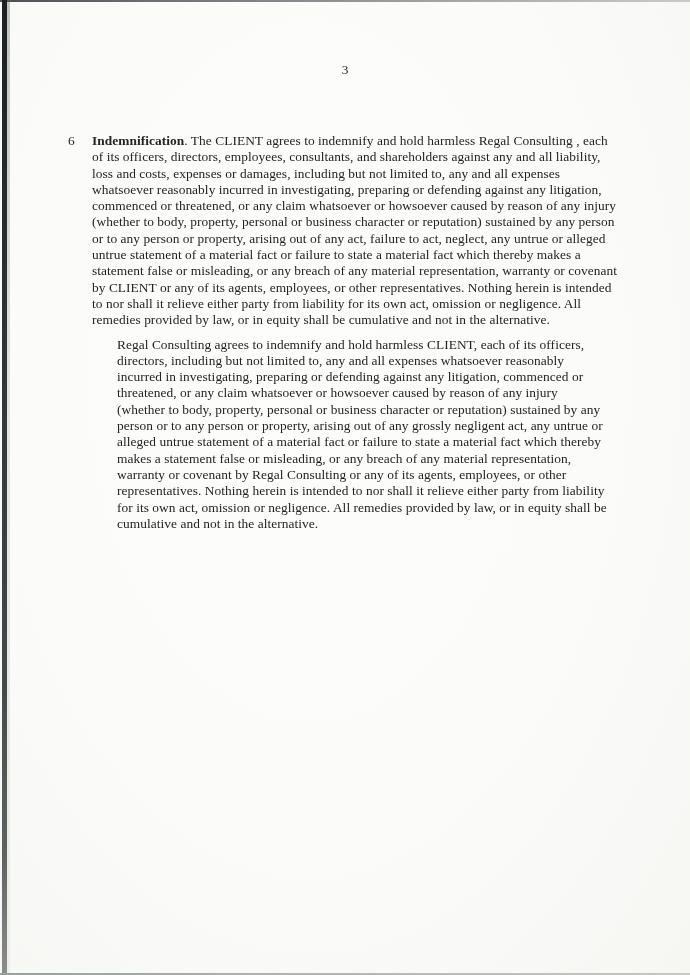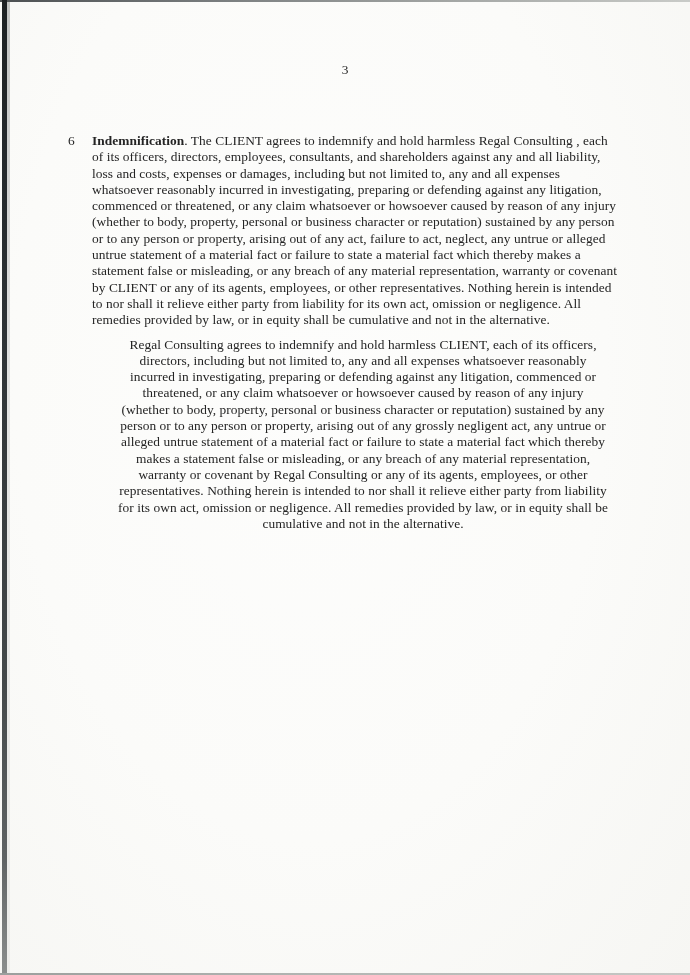--- a/index.html
+++ b/index.html
@@ -75,21 +75,20 @@
   .main-para {
     width: 528px;
   }
   .clause-title {
     font-weight: bold;
     text-align: center;
   }
   .sub-para {
     margin: 8px 0 0 25px;
     width: 492px;
-    text-align: center;
   }
 </style>
 </head>
 <body>
 
 <div class="scan-page">
   <div class="edge-top"></div>
   <div class="edge-left"></div>
   <div class="edge-left-soft"></div>
   <div class="edge-bottom"></div>

